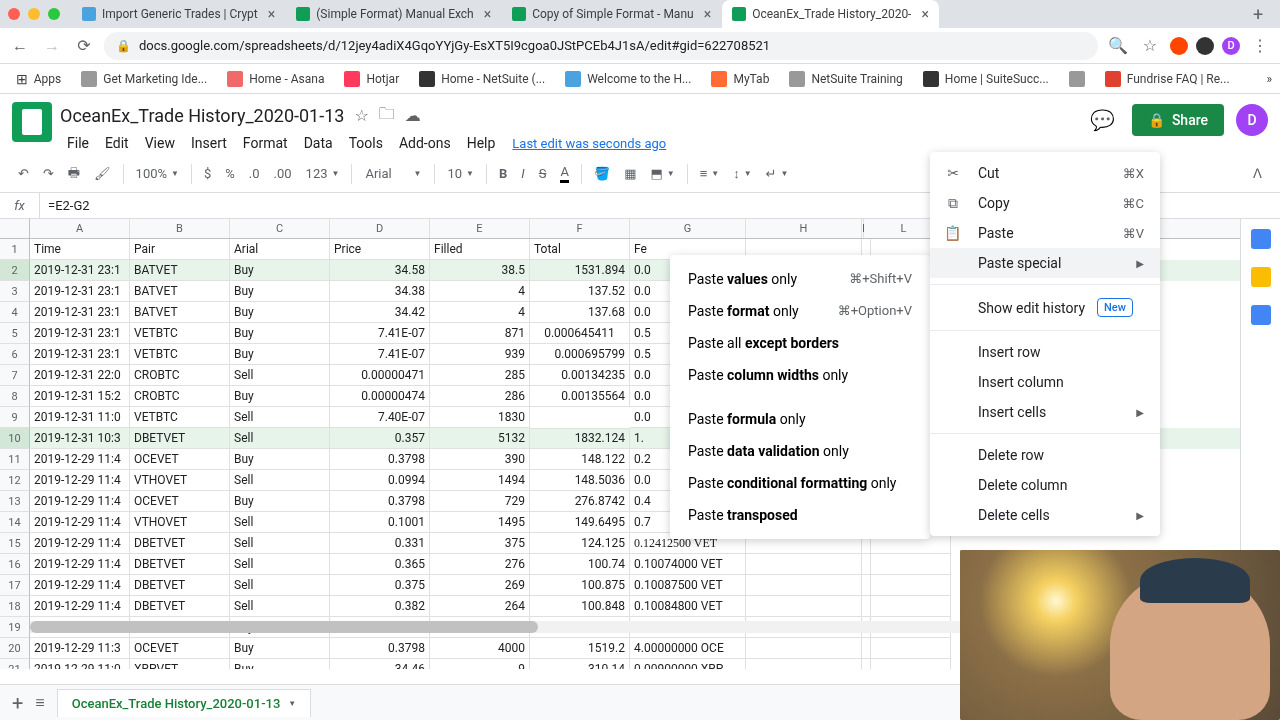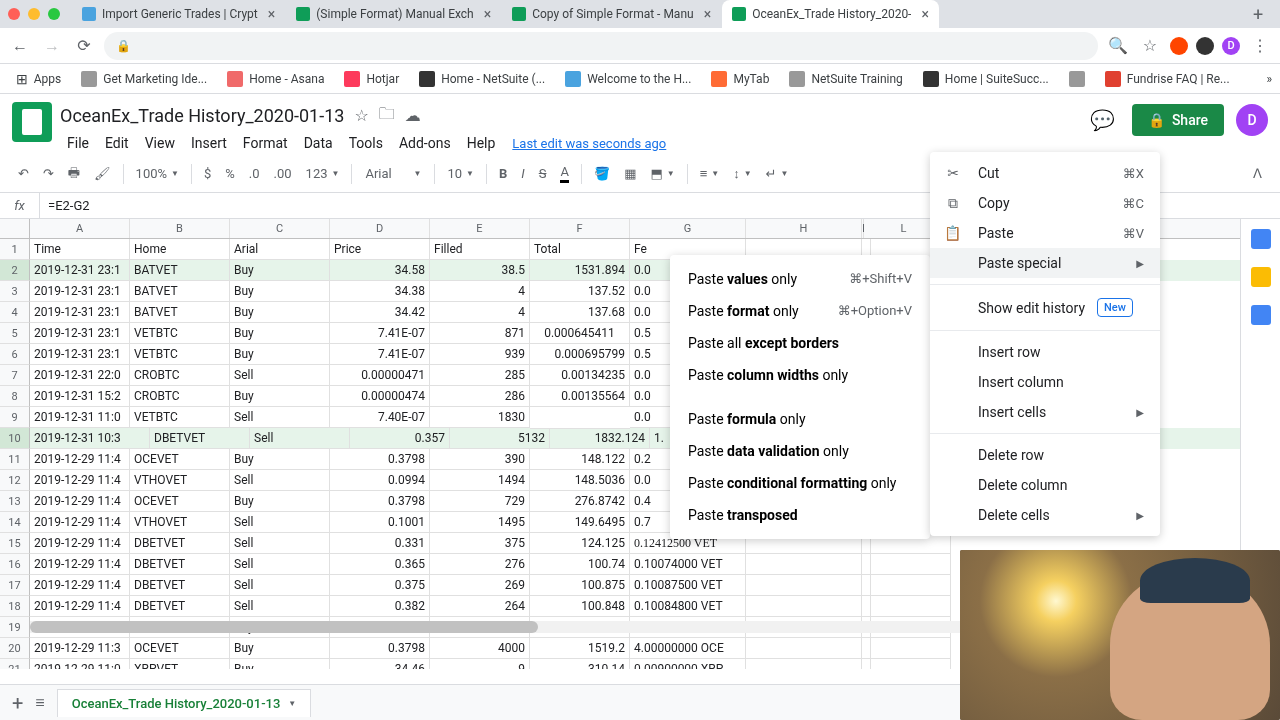--- a/index.html
+++ b/index.html
@@ -137,20 +137,21 @@
     </div>
   <div class="new-tab">+</div>
 </div>
 
 <div class="addr-bar">
   <div class="nav-btn">←</div>
   <div class="nav-btn" style="opacity:.4">→</div>
   <div class="nav-btn">⟳</div>
   <div class="url-box">
     <span class="lock">🔒</span>
+    <span>docs.google.com/spreadsheets/d/12jey4adiX4GqoYYjGy-EsXT5I9cgoa0JStPCEb4J1sA/edit#gid=622708521</span>
   </div>
   <div class="nav-btn">🔍</div>
   <div class="nav-btn">☆</div>
   <div class="addr-icon" style="background:#ff4500"></div>
   <div class="addr-icon" style="background:#333"></div>
   <div class="addr-icon profile">D</div>
   <div class="nav-btn">⋮</div>
 </div>
 
 <div class="bookmarks" id="bookmarks">
@@ -272,21 +273,21 @@
         <div class="ch" style="width: 100px;">F</div>
         <div class="ch" style="width: 116px;">G</div>
         <div class="ch" style="width: 116px;">H</div>
         <div class="ch" style="width: 2px;">I</div>
         <div class="ch" style="width: 80px;">L</div>
       </div>
     <div class="rows" id="rows">
         <div class="row">
           <div class="rh">1</div>
           <div class="cell" style="width: 100px;">Time</div>
-          <div class="cell" style="width: 100px;">Home</div>
+          <div class="cell" style="width: 100px;">Pair</div>
           <div class="cell" style="width: 100px;">Arial</div>
           <div class="cell" style="width: 100px;">Price</div>
           <div class="cell" style="width: 100px;">Filled</div>
           <div class="cell" style="width: 100px;">Total</div>
           <div class="cell" style="width: 116px;">Fe</div>
           <div class="cell" style="width: 116px;"></div>
           <div class="cell" style="width: 2px;"></div>
           <div class="cell" style="width: 80px;"></div>
         </div>
         <div class="row sel">
@@ -388,21 +389,21 @@
           <div class="cell num" style="width: 100px;">7.40E-07</div>
           <div class="cell num" style="width: 100px;">1830</div>
           <div class="cell num" style="width: 100px; margin-top: 21px;">0.0013542</div>
           <div class="cell" style="width: 116px;">0.0</div>
           <div class="cell" style="width: 116px;"></div>
           <div class="cell" style="width: 2px;"></div>
           <div class="cell" style="width: 80px;"></div>
         </div>
         <div class="row sel">
           <div class="rh">10</div>
-          <div class="cell" style="width: 120px;">2019-12-31 10:3</div>
+          <div class="cell" style="width: 100px;">2019-12-31 10:3</div>
           <div class="cell" style="width: 100px;">DBETVET</div>
           <div class="cell" style="width: 100px;">Sell</div>
           <div class="cell num" style="width: 100px;">0.357</div>
           <div class="cell num" style="width: 100px;">5132</div>
           <div class="cell num" style="width: 100px;">1832.124</div>
           <div class="cell" style="width: 116px;">1.</div>
           <div class="cell" style="width: 116px;"></div>
           <div class="cell" style="width: 2px;"></div>
           <div class="cell" style="width: 80px;"></div>
         </div>

